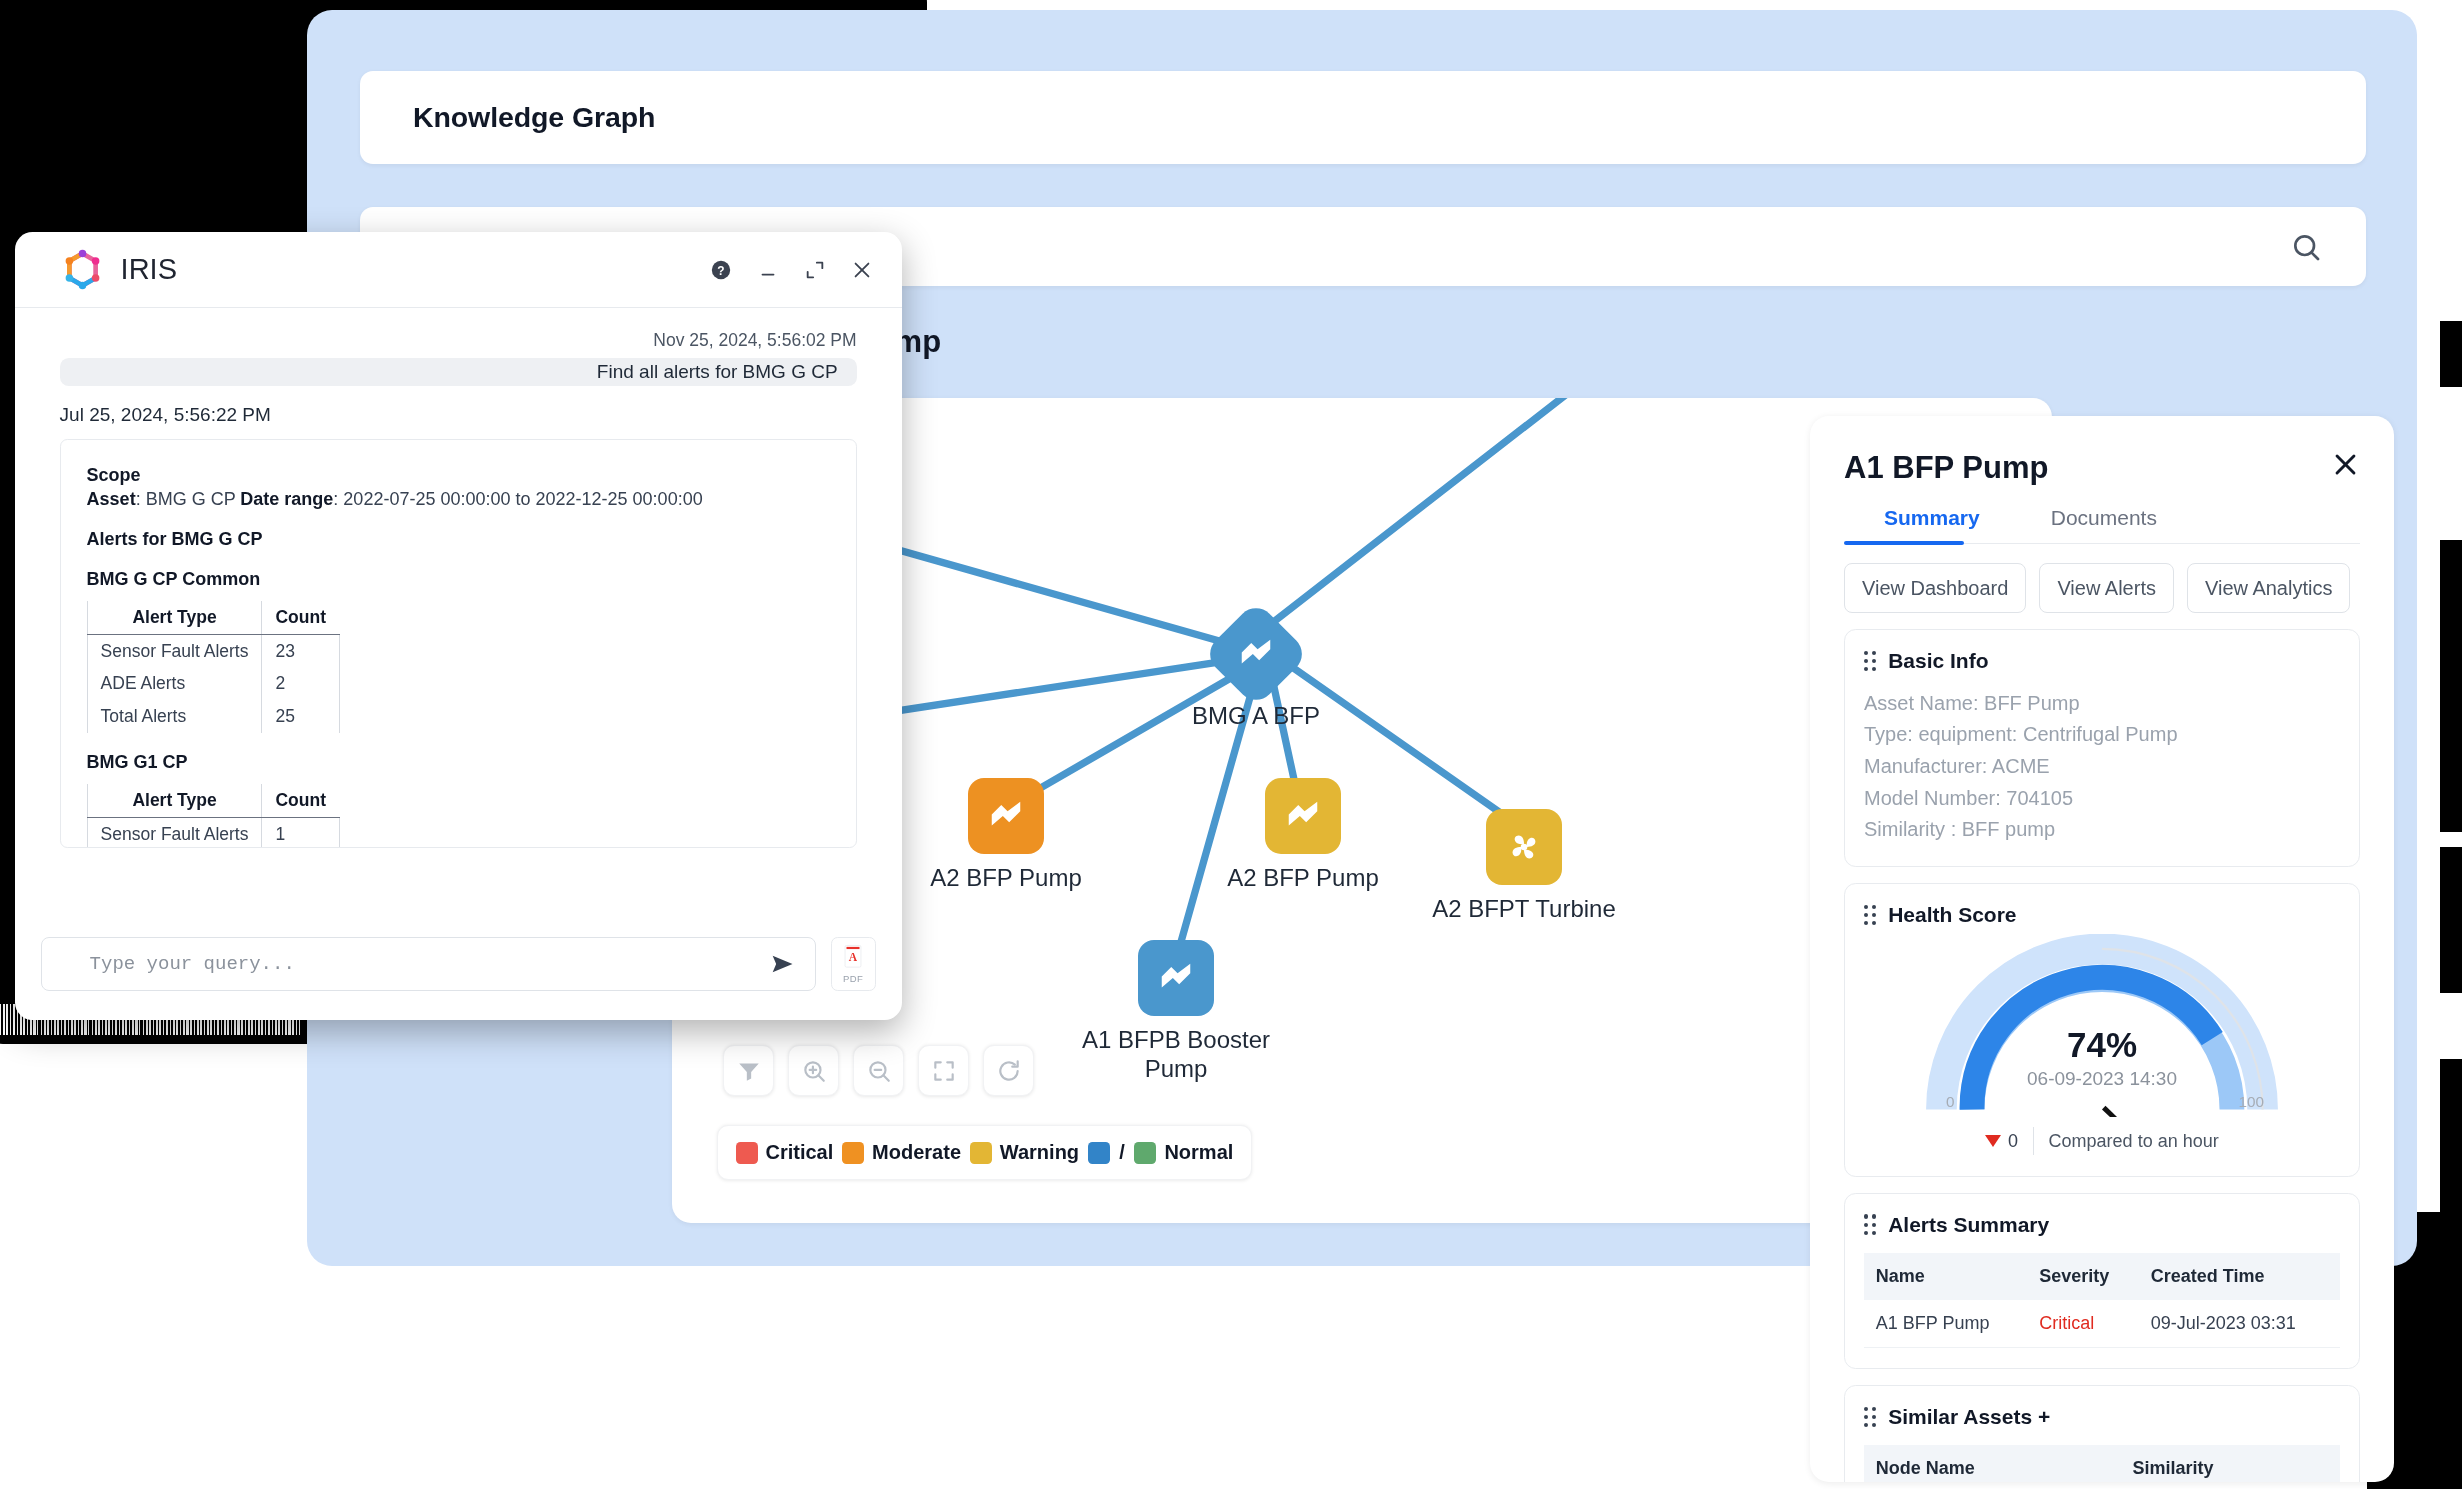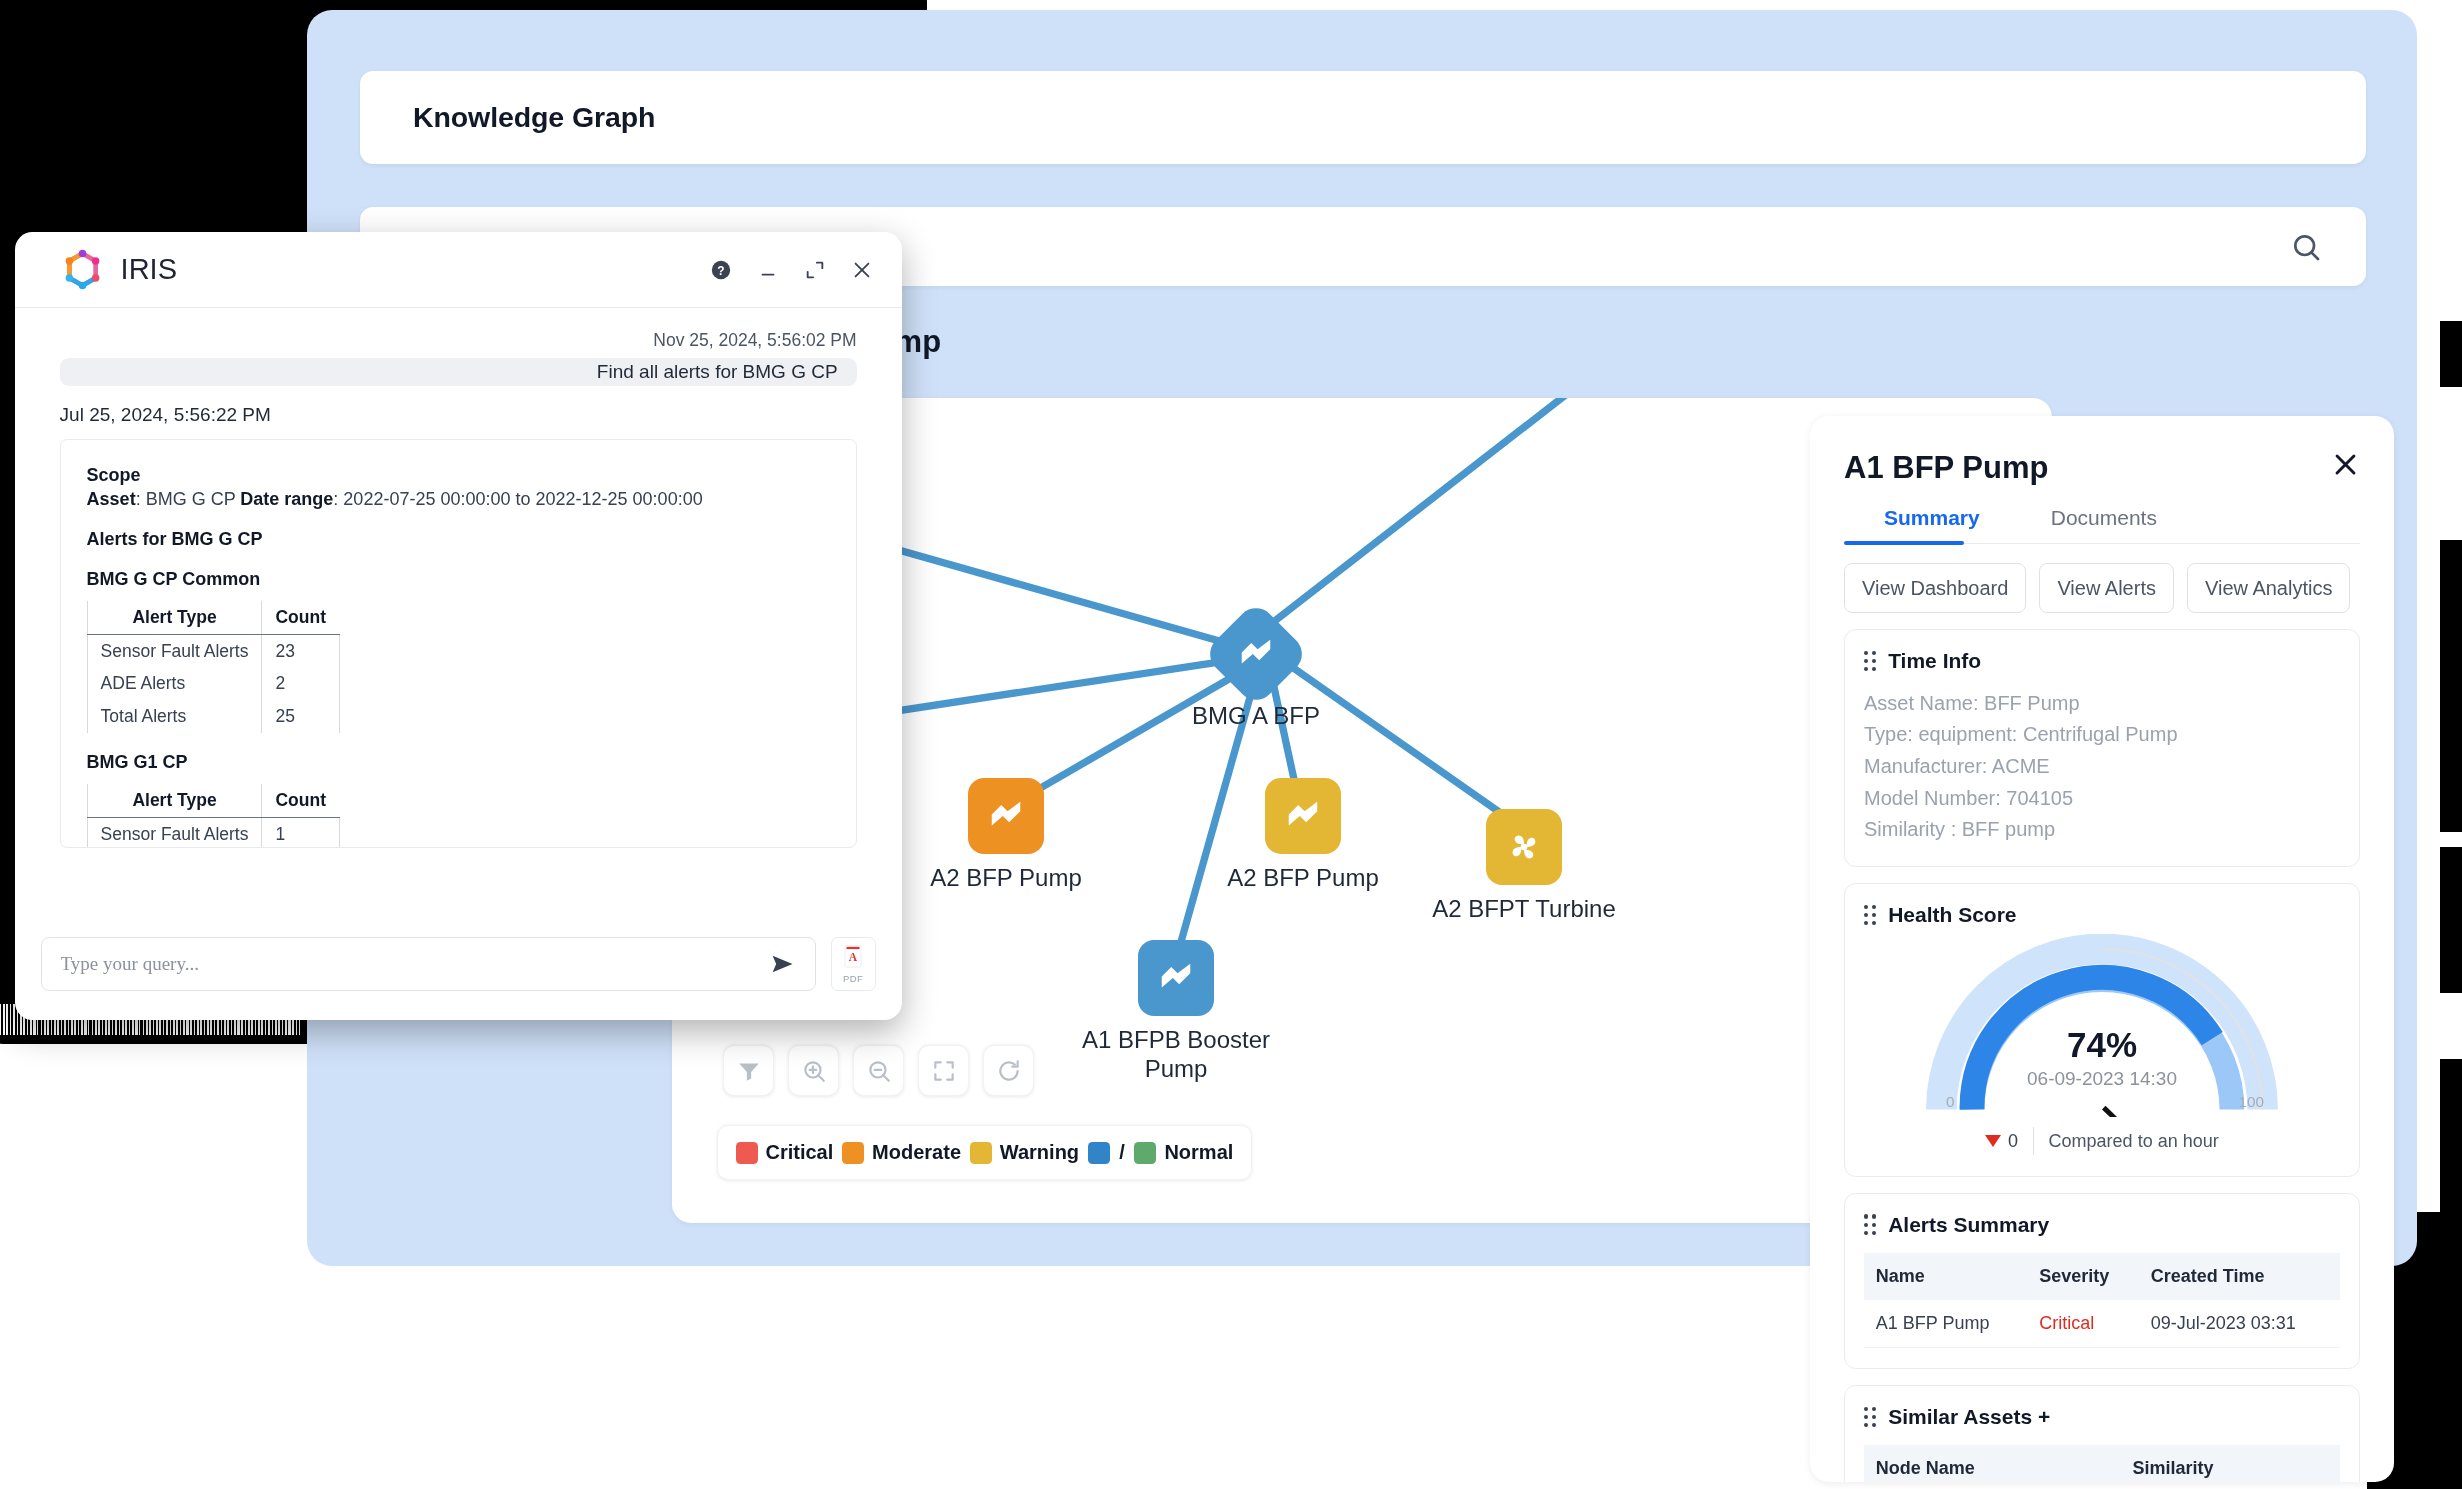--- a/index.html
+++ b/index.html
@@ -306,21 +306,22 @@
     padding: 0 26px 29px 26px;
     display: flex; align-items: center; gap: 14.6px;
   }
   #iris-query-box {
     flex: 1; height: 54px; border: 0.7px solid #dfe3e8; border-radius: 8px;
     display: flex; align-items: center; padding: 0 19px;
   }
   #iris-query-input {
     flex: 1; border: none; outline: none; background: transparent;
     font-size: 19px; color: #0f766e;
-    font-family: Liberation Serif, serif;
+    font-family: Liberation Mono, monospace;
+    margin-left: 29px;
   }
   #iris-query-input::placeholder { color: #8b929c; }
   #iris-send { width: 28px; height: 28px; color: #374151; cursor: pointer; }
   #iris-pdf {
     width: 45px; height: 54px; border: 0.7px solid #e7eaee; border-radius: 6.6px;
     display: flex; flex-direction: column; align-items: center; justify-content: center;
     cursor: pointer; background: #fff; gap: 2.2px;
   }
   #iris-pdf-label { font-size: 9.5px; color: #9aa2ad; letter-spacing: 0.4px; }
 </style>
@@ -517,21 +518,21 @@
   <div class="card">
     <div class="card-head">
       <span class="drag-dots">
           <i></i>
           <i></i>
           <i></i>
           <i></i>
           <i></i>
           <i></i>
         </span>
-      <span class="card-title">Time Info</span>
+      <span class="card-title">Basic Info</span>
     </div>
     <div class="info-lines">
       <div class="info-line">Asset Name: BFF Pump</div>
       <div class="info-line">Type: equipment: Centrifugal Pump</div>
       <div class="info-line">Manufacturer: ACME</div>
       <div class="info-line">Model Number: 704105</div>
       <div class="info-line">Similarity : BFF pump</div>
     </div>
   </div>
 

